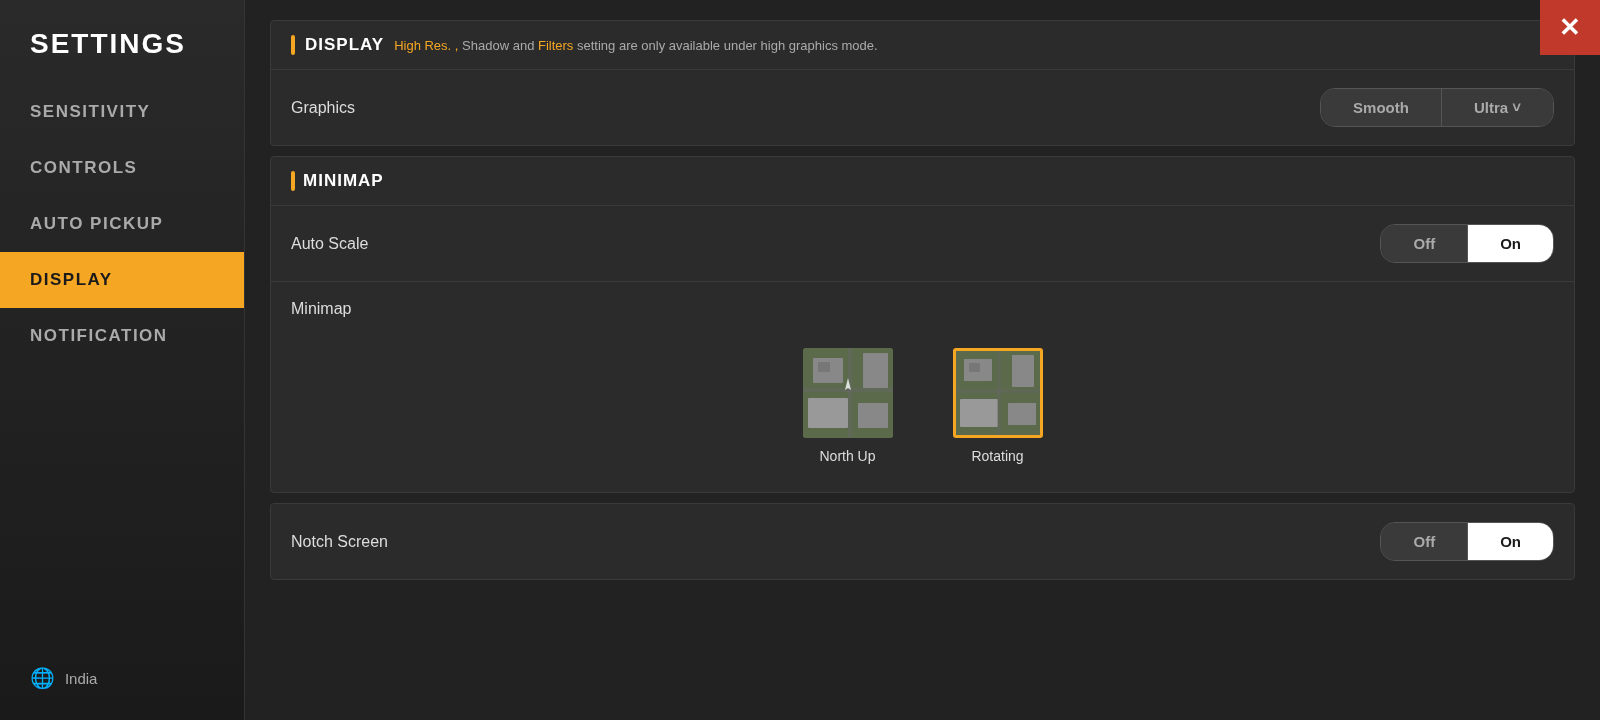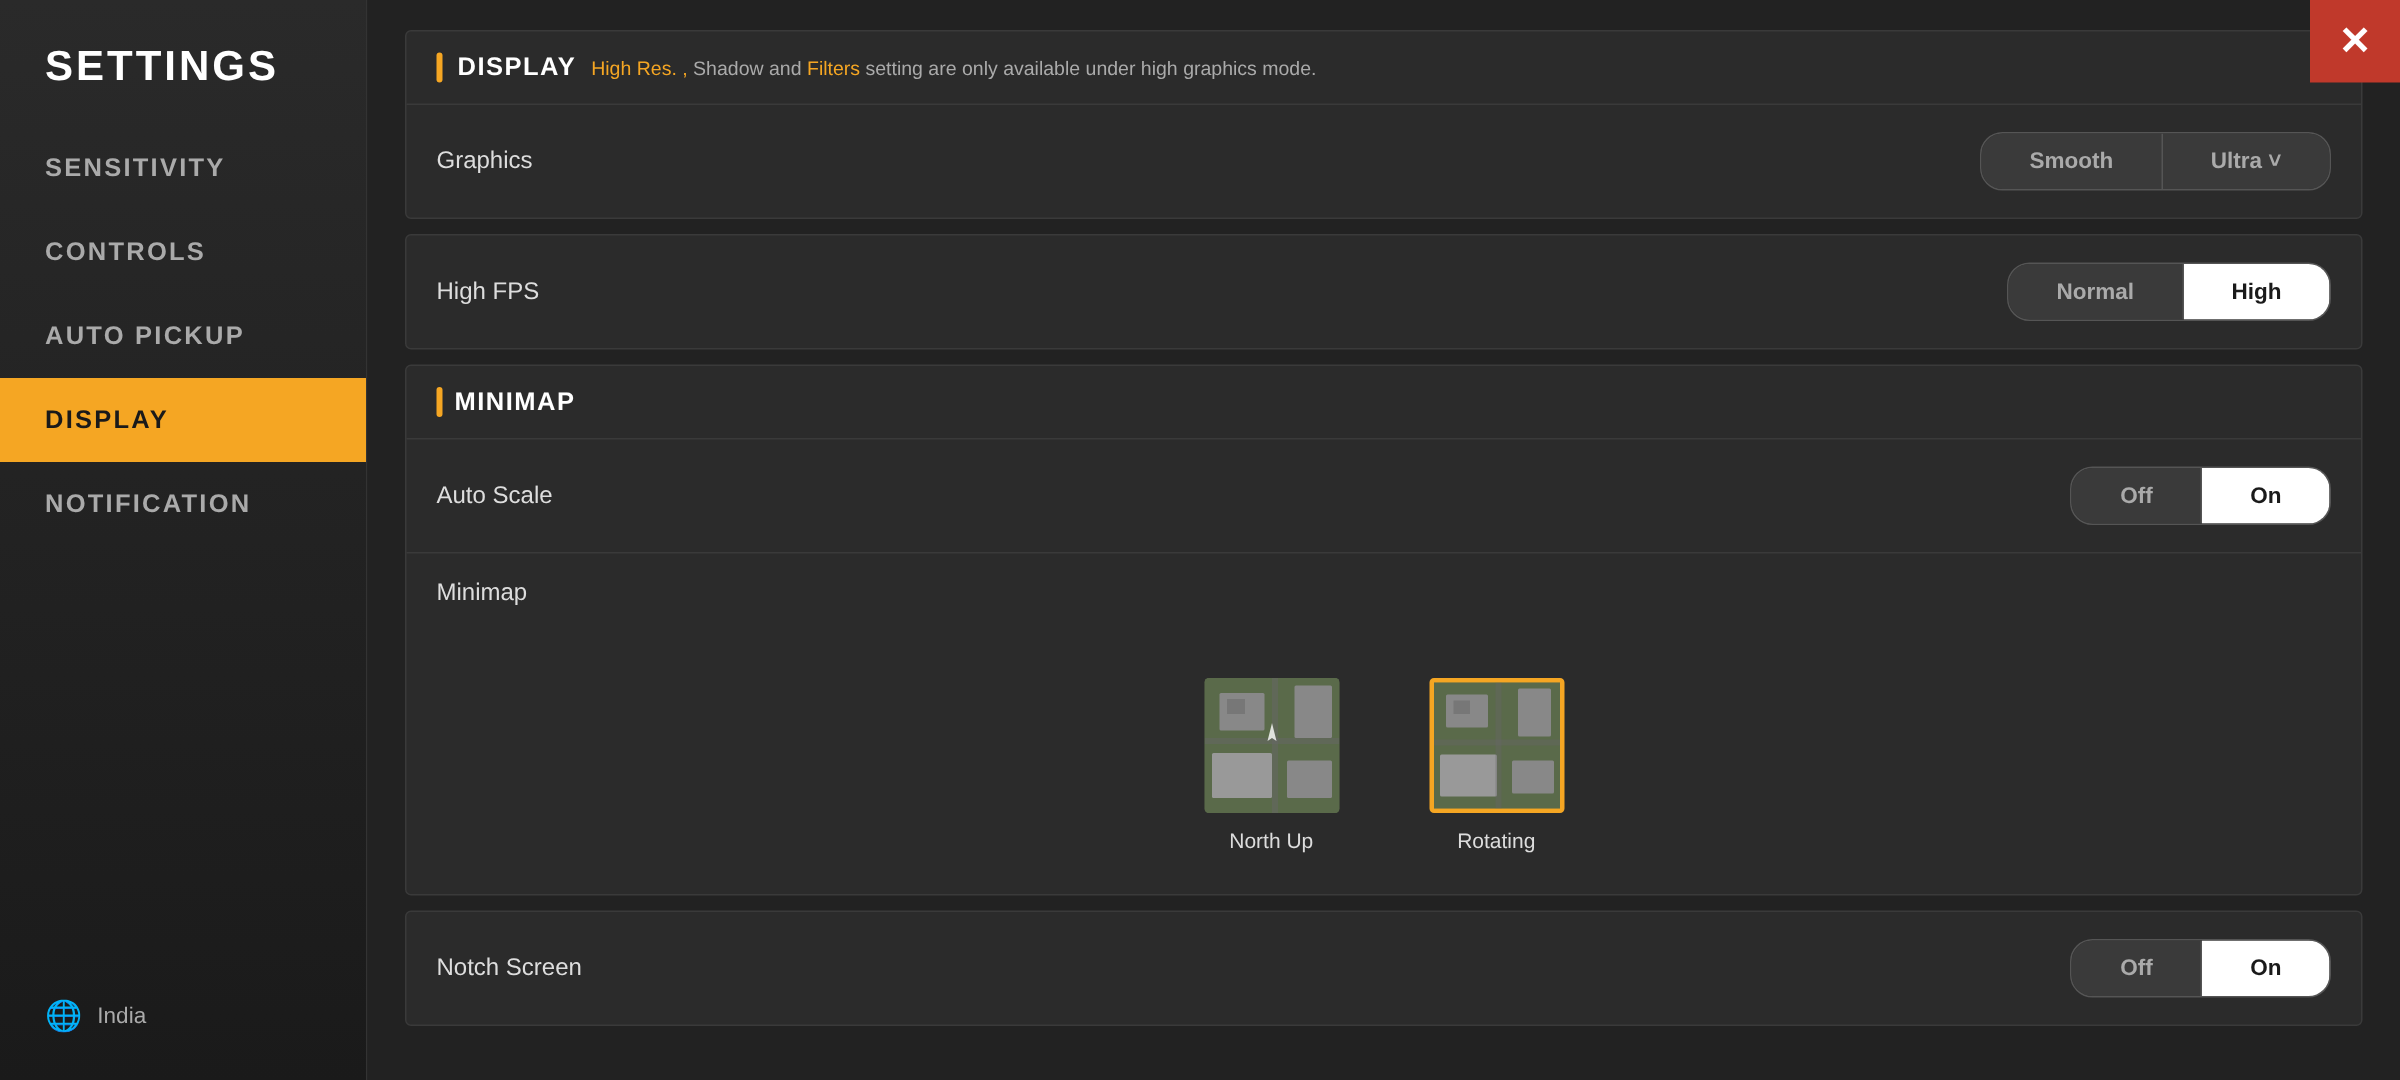--- a/index.html
+++ b/index.html
@@ -142,21 +142,20 @@
     .display-subtitle .high-res { color: #f5a623; }
     .display-subtitle .filters { color: #f5a623; }
 
     
     .setting-row {
       padding: 18px 20px;
       display: flex;
       align-items: center;
       justify-content: space-between;
       border-bottom: 1px solid #3a3a3a;
-      gap: 17px;
     }
 
     .setting-row:last-child {
       border-bottom: none;
     }
 
     .setting-label {
       color: #ddd;
       font-size: 16px;
       font-weight: 500;
@@ -297,29 +296,20 @@
 
     <div class="setting-row">
       <span class="setting-label">Graphics</span>
       <div class="btn-group">
         <button class="btn-option">Smooth</button>
         <button class="btn-option has-arrow">Ultra ˅</button>
       </div>
     </div>
   </div>
 
-  <div class="section-card">
-    <div class="setting-row">
-      <span class="setting-label">High FPS</span>
-      <div class="btn-group">
-        <button class="btn-option">Normal</button>
-        <button class="btn-option active">High</button>
-      </div>
-    </div>
-  </div>
 
   <div class="section-card">
     <div class="minimap-header">
       <span class="section-bar"></span>
       <span class="minimap-title">MINIMAP</span>
     </div>
 
     <div class="setting-row">
       <span class="setting-label">Auto Scale</span>
       <div class="btn-group">

